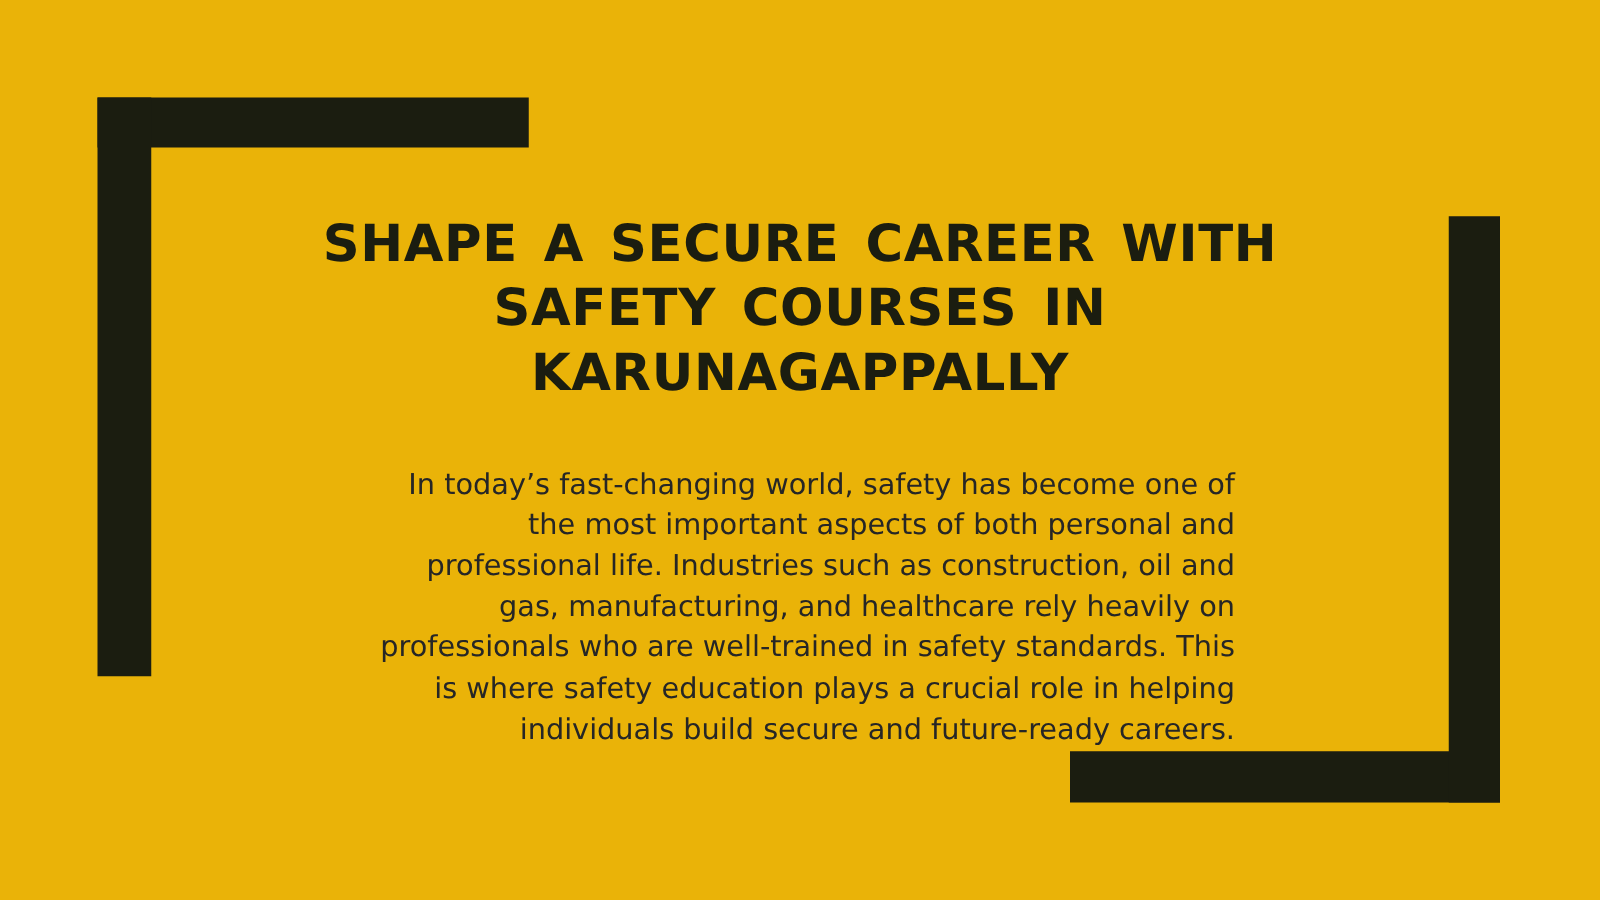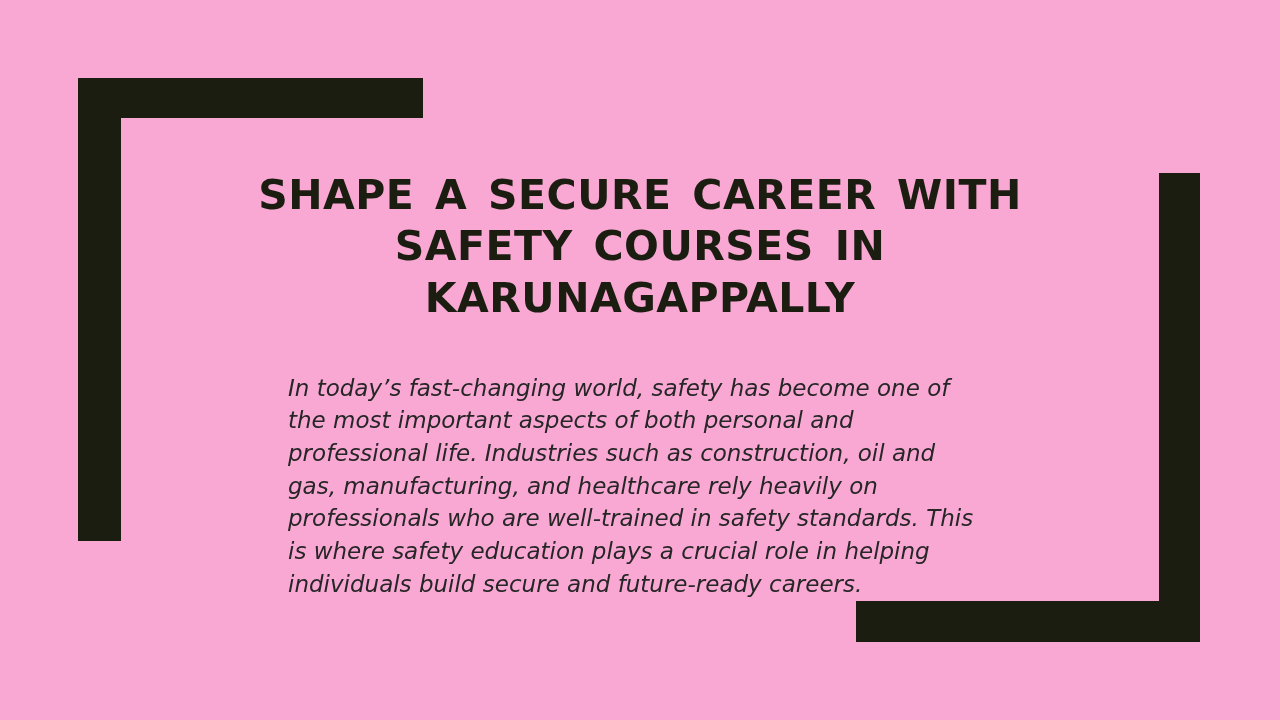--- a/index.html
+++ b/index.html
@@ -10,21 +10,21 @@
     width: 1280px;
     height: 720px;
     background: #eeebe5;
     font-family: "DejaVu Sans", sans-serif;
     overflow: hidden;
   }
   .slide {
     position: relative;
     width: 1280px;
     height: 720px;
-    background: #f9a8d4;
+    background: #eab308;
     overflow: hidden;
   }
 
   
   .bracket {
     position: absolute;
     background: transparent;
   }
   .bracket-top-left {
     left: 78px;
@@ -91,23 +91,22 @@
     word-spacing: 6px;
     font-family: "DejaVu Sans", sans-serif;
   }
 
   .body-text {
     margin: 48px 0 0 48px;
     width: 700px;
     font-size: 23px;
     line-height: 1.42;
     color: #262626;
-    text-align: left;
+    text-align: right;
     font-family: "DejaVu Sans", sans-serif;
-    font-style: italic;
   }
 </style>
 </head>
 <body>
 
 <div class="slide">
 
   <div class="bracket bracket-top-left">
     <div class="arm-h"></div>
     <div class="arm-v"></div>

